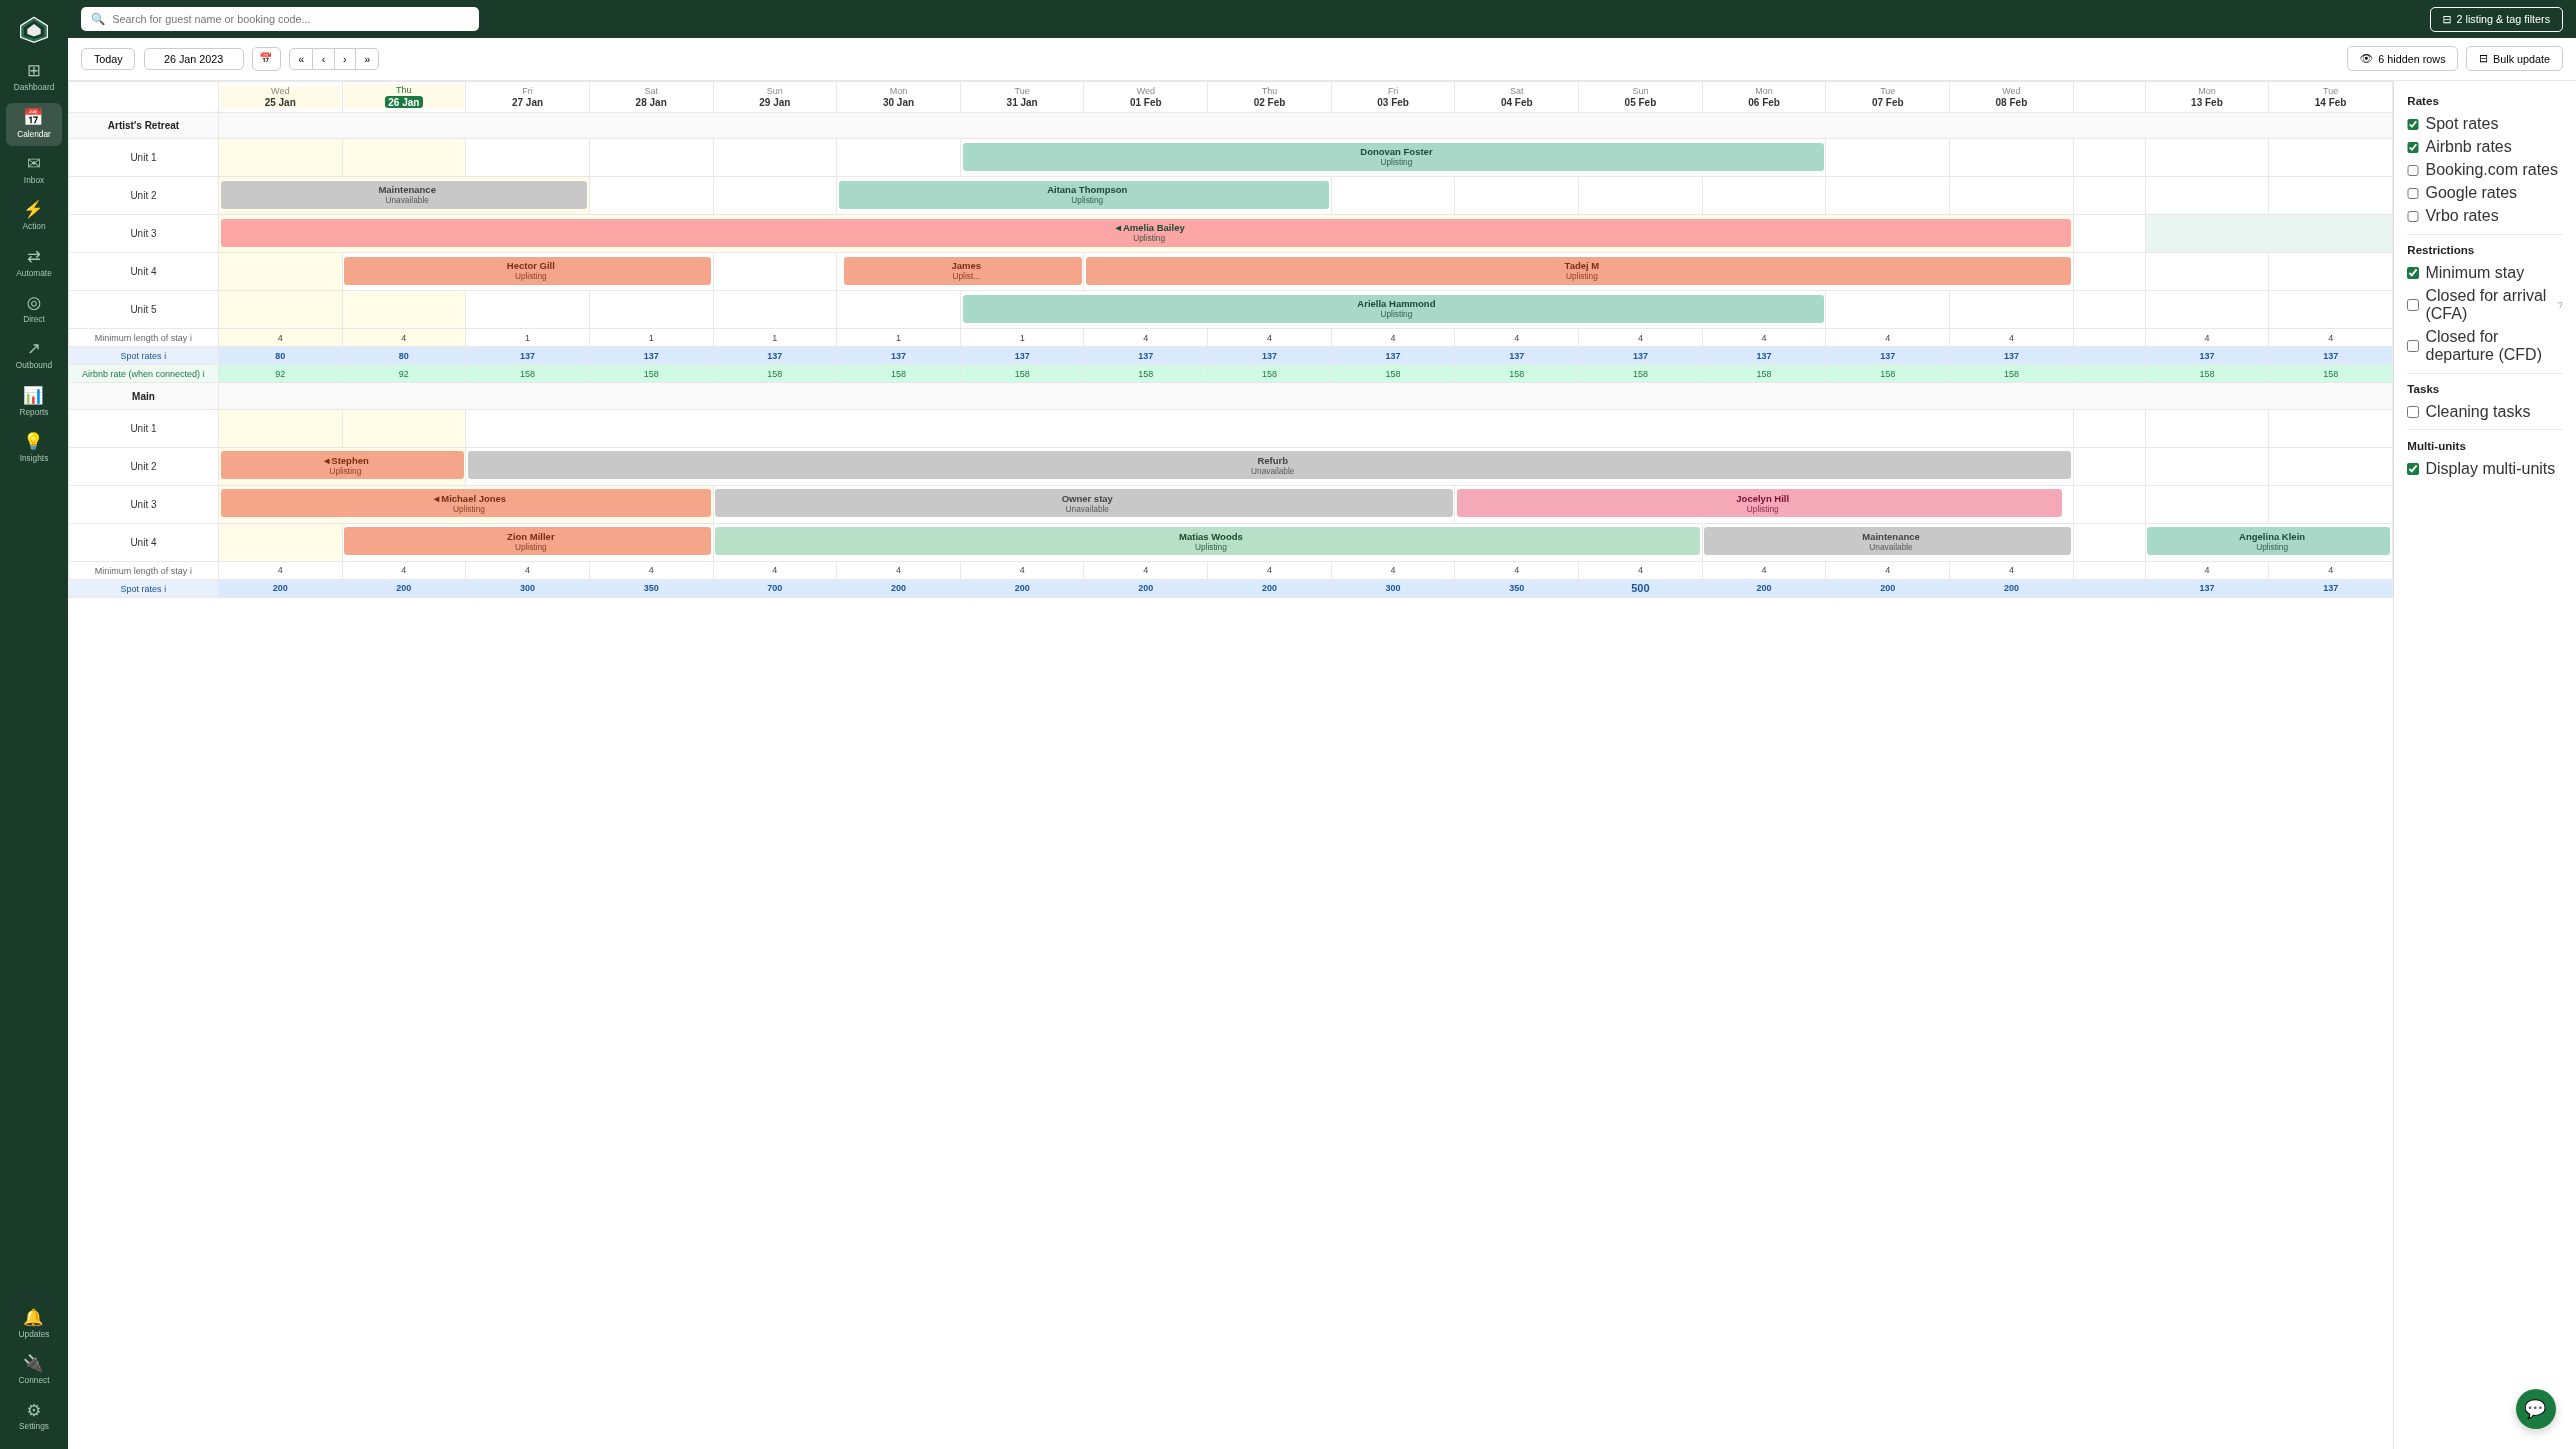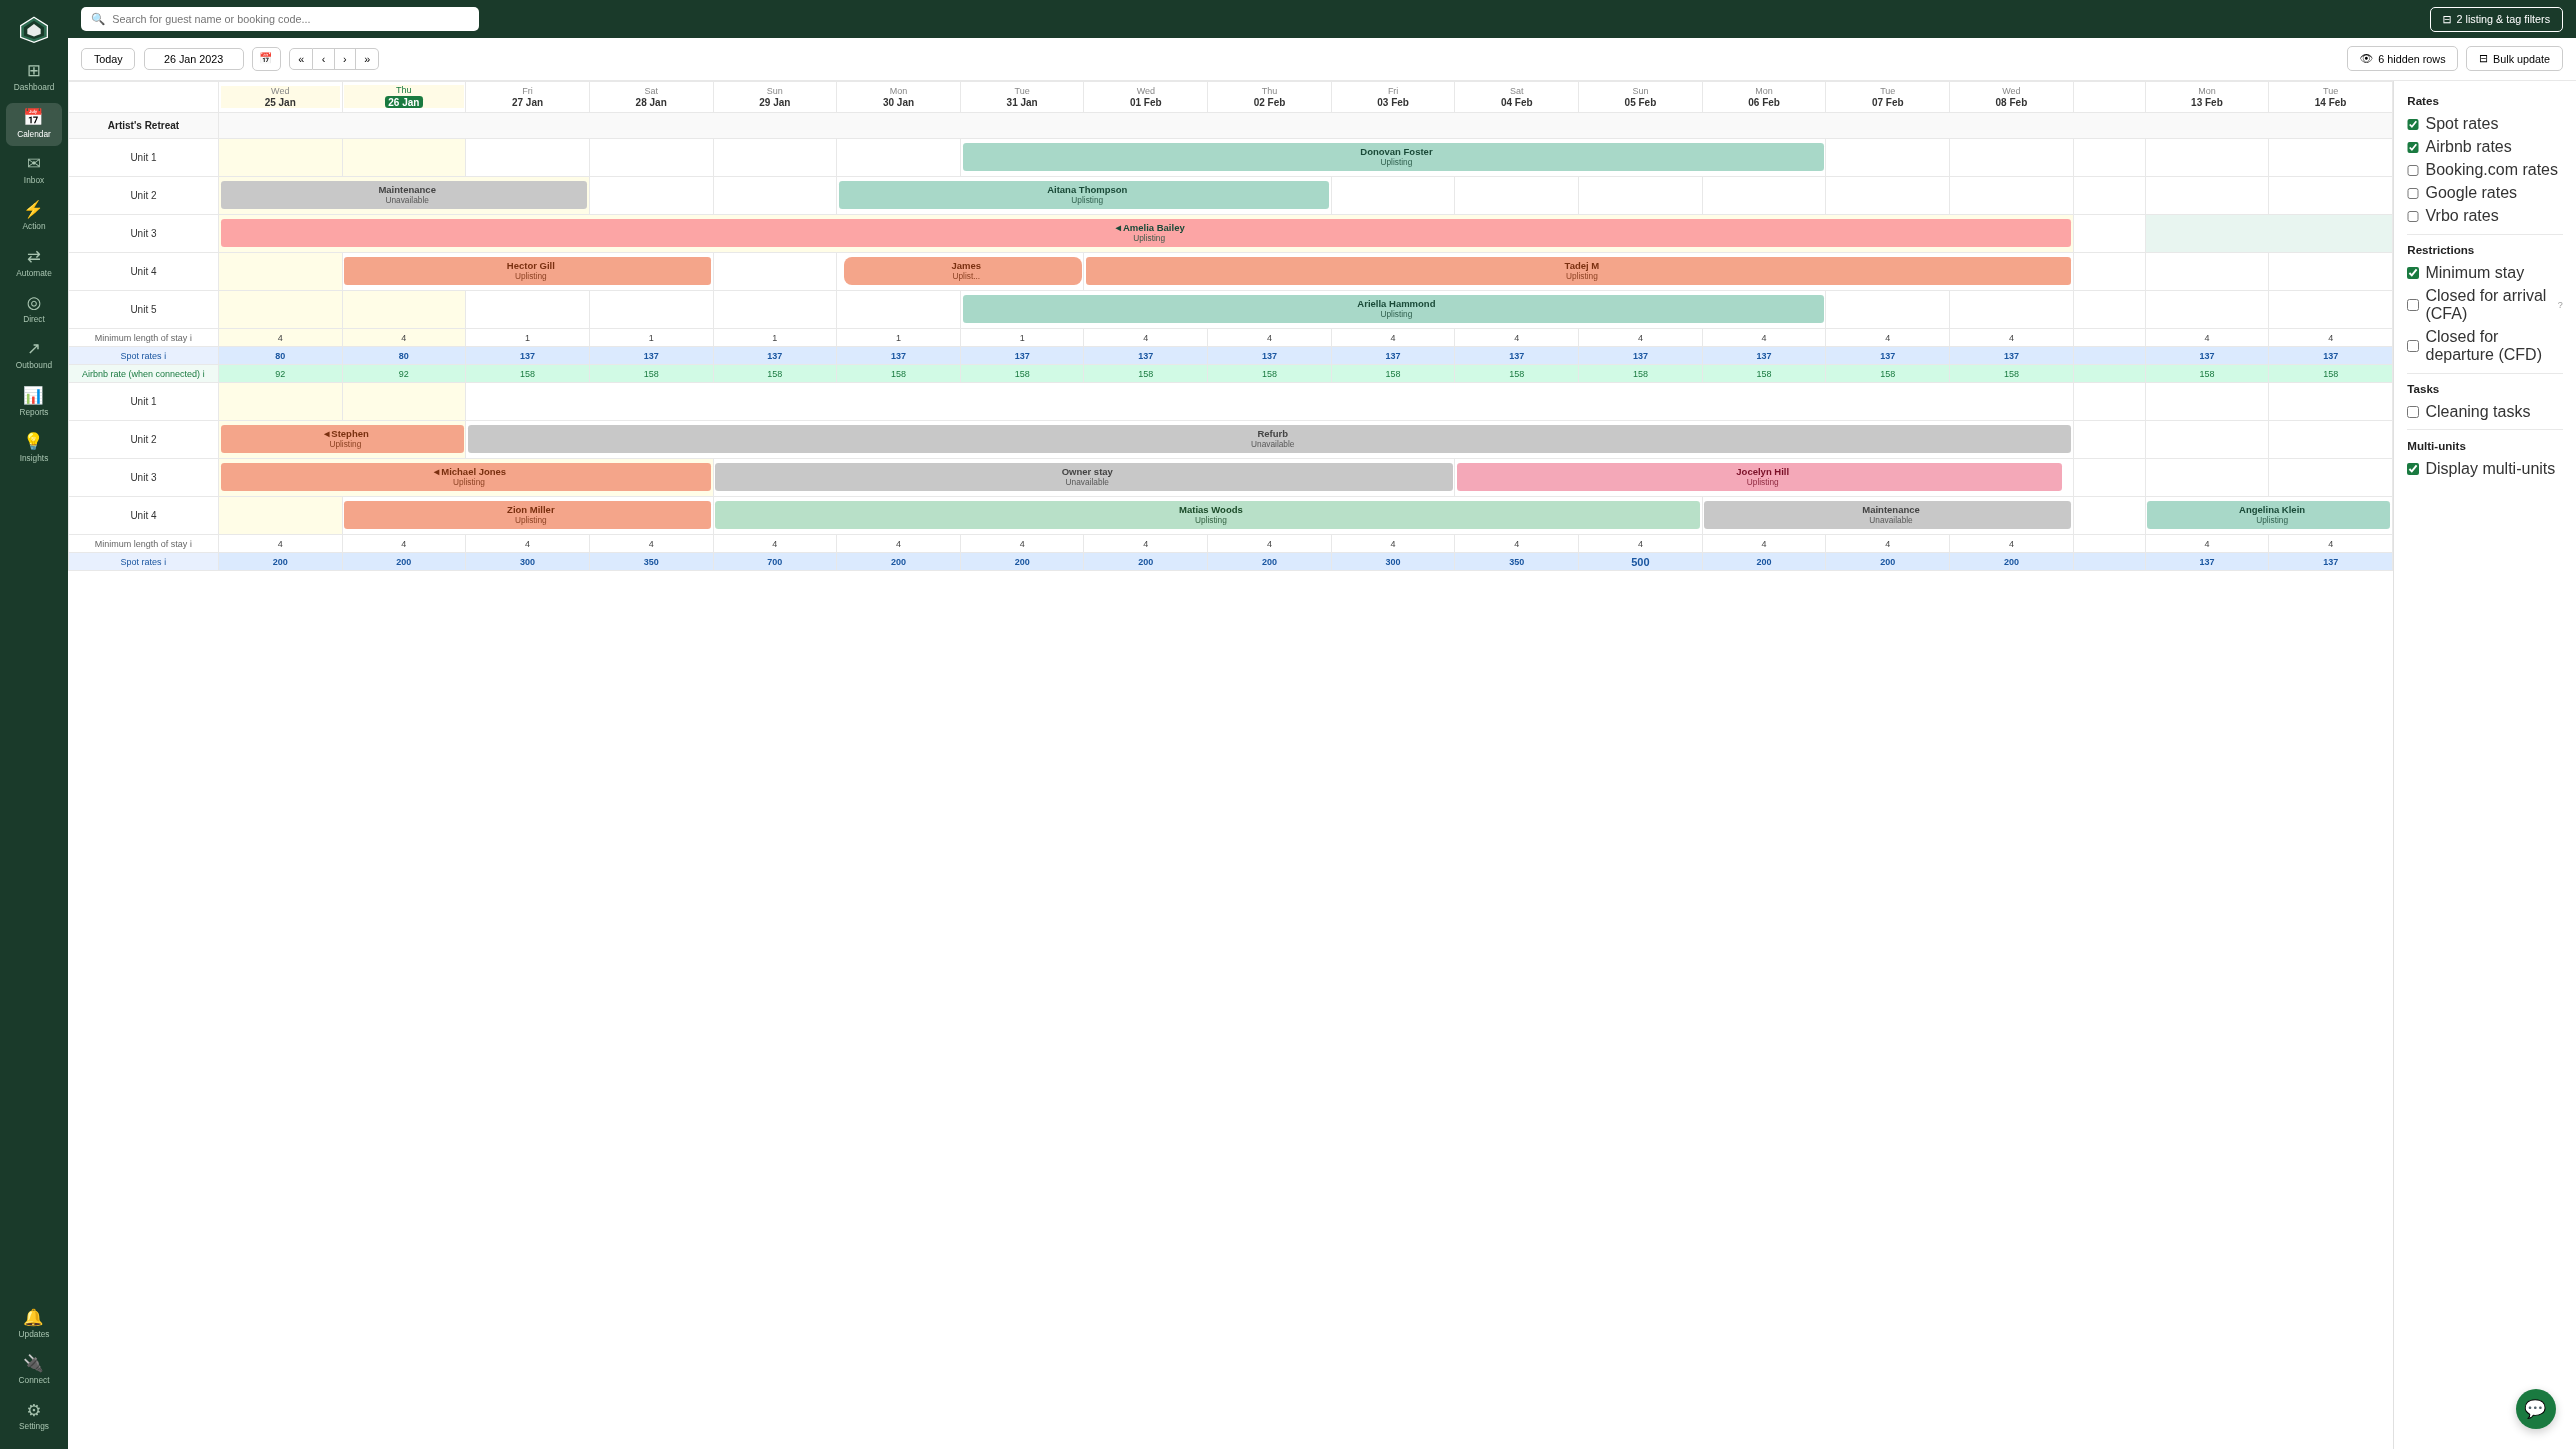--- a/index.html
+++ b/index.html
@@ -625,21 +625,21 @@
 
             <td class="cal-cell" colspan="3" style="position:relative;padding:0;">
               <div class="booking-block booking-salmon" style="left:1.7px;right:1.7px;width:auto;">
                 <span class="guest-name">Hector Gill</span>
                 <span class="booking-tag">Uplisting</span>
               </div>
             </td>
             <td class="cal-cell"></td>
 
             <td class="cal-cell" colspan="2" style="position:relative;padding:0;">
-              <div class="booking-block booking-salmon" style="left:7px;right:1.7px;width:auto;border-radius:8px;">
+              <div class="booking-block booking-salmon" style="left:7px;right:1.7px;width:auto;">
                 <span class="guest-name">James</span>
                 <span class="booking-tag">Uplist...</span>
               </div>
             </td>
 
             <td class="cal-cell" colspan="8" style="position:relative;padding:0;">
               <div class="booking-block booking-salmon" style="left:1.7px;right:1.7px;width:auto;">
                 <span class="guest-name">Tadej M</span>
                 <span class="booking-tag">Uplisting</span>
               </div>
@@ -728,20 +728,24 @@
             <td style="background:#d1fae5;font-size:9px;text-align:center;color:#1a7a40;">158</td>
             <td style="background:#d1fae5;font-size:9px;text-align:center;color:#1a7a40;">158</td>
             <td style="background:#d1fae5;font-size:9px;text-align:center;color:#1a7a40;">158</td>
             <td style="background:#d1fae5;font-size:9px;text-align:center;color:#1a7a40;">158</td>
             <td style="background:#d1fae5;font-size:9px;text-align:center;color:#1a7a40;">158</td>
             <td style="min-width:25px;width:25px;background:#d1fae5;"></td>
             <td style="background:#d1fae5;font-size:9px;text-align:center;color:#1a7a40;">158</td>
             <td style="background:#d1fae5;font-size:9px;text-align:center;color:#1a7a40;">158</td>
           </tr>
 
+          <tr>
+            <td class="row-label section-header">Main</td>
+            <td colspan="18" style="background:#f9f9f9;height:26.6px;"></td>
+          </tr>
 
           <tr class="unit-row">
             <td class="row-label">Unit 1</td>
             <td class="cal-cell today-col"></td>
             <td class="cal-cell today-col"></td>
             <td class="cal-cell" colspan="13"></td>
             <td class="cal-cell" style="min-width:25px;width:25px;"></td>
             <td class="cal-cell"></td>
             <td class="cal-cell"></td>
           </tr>

